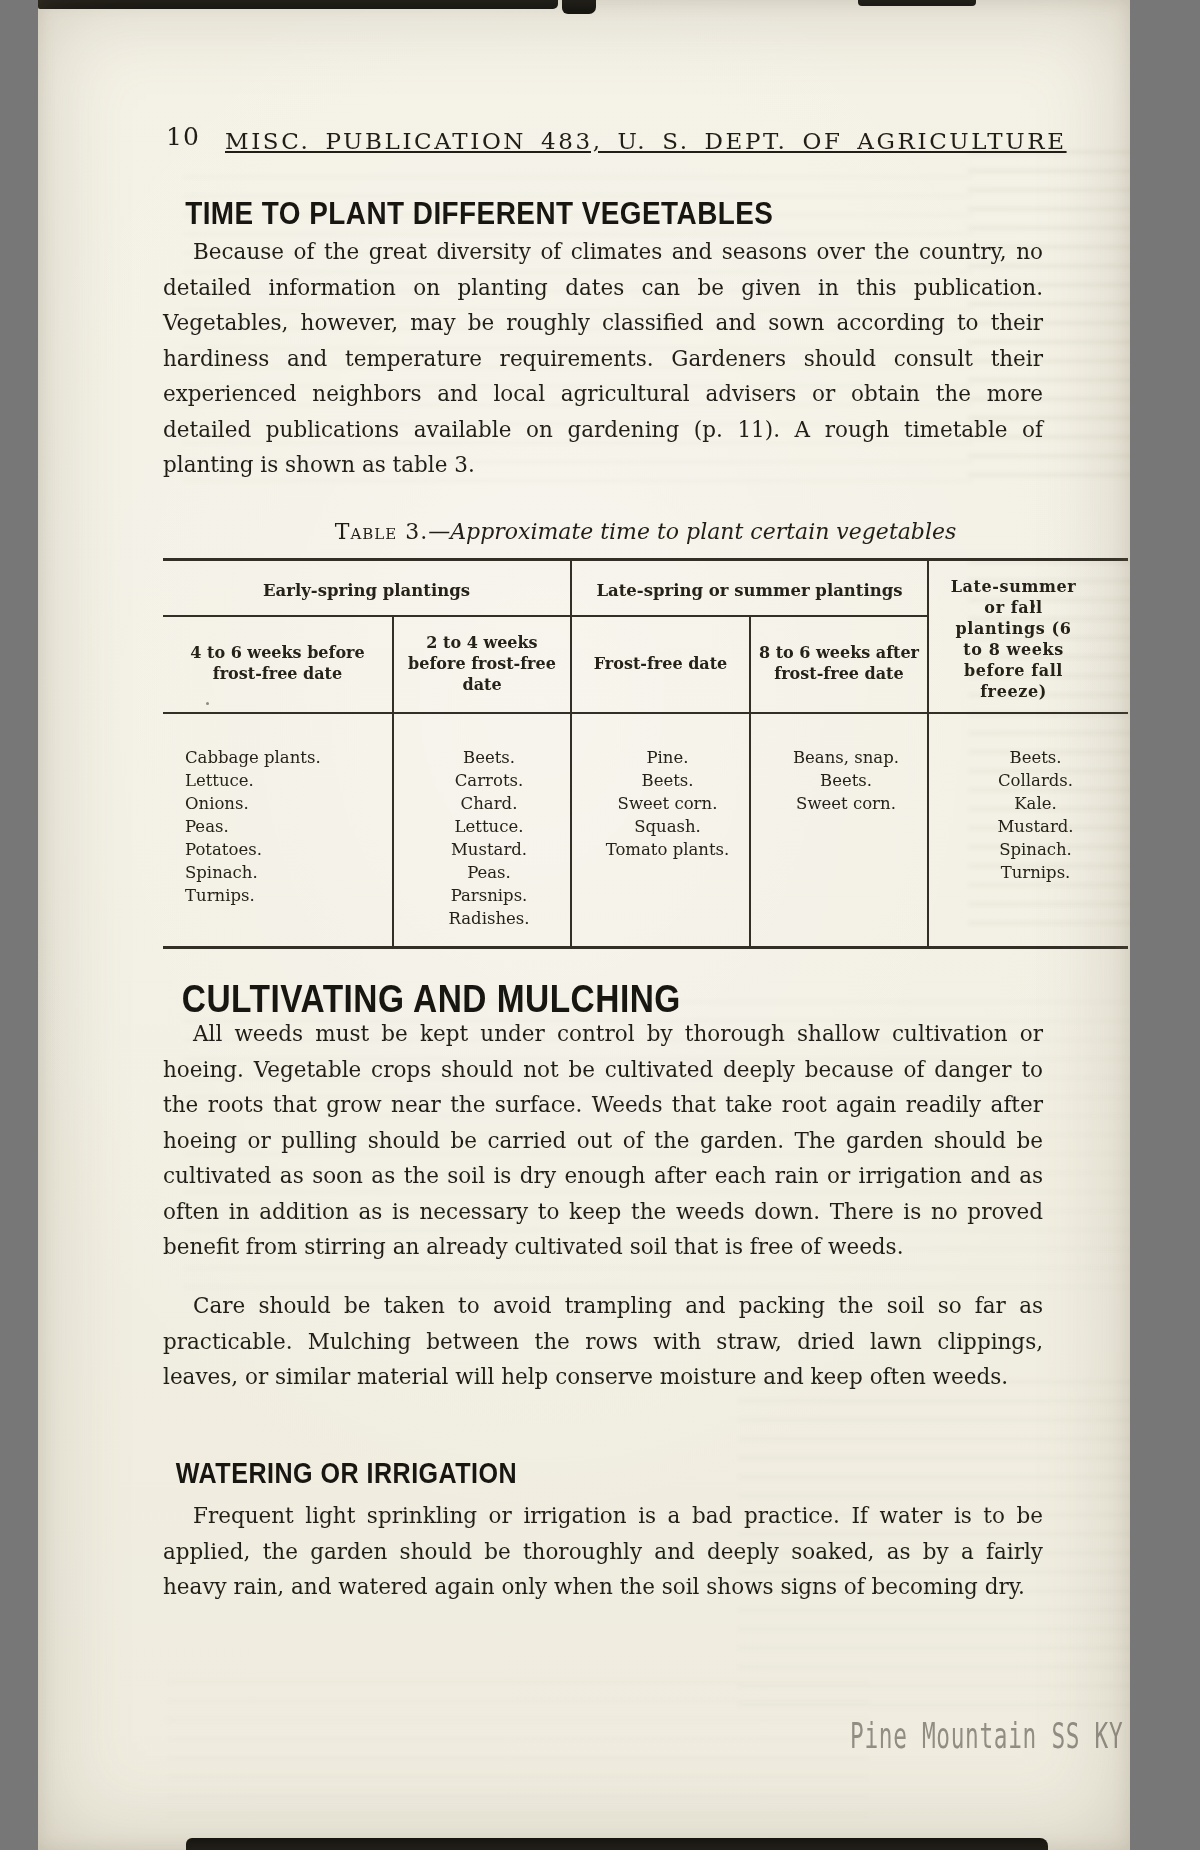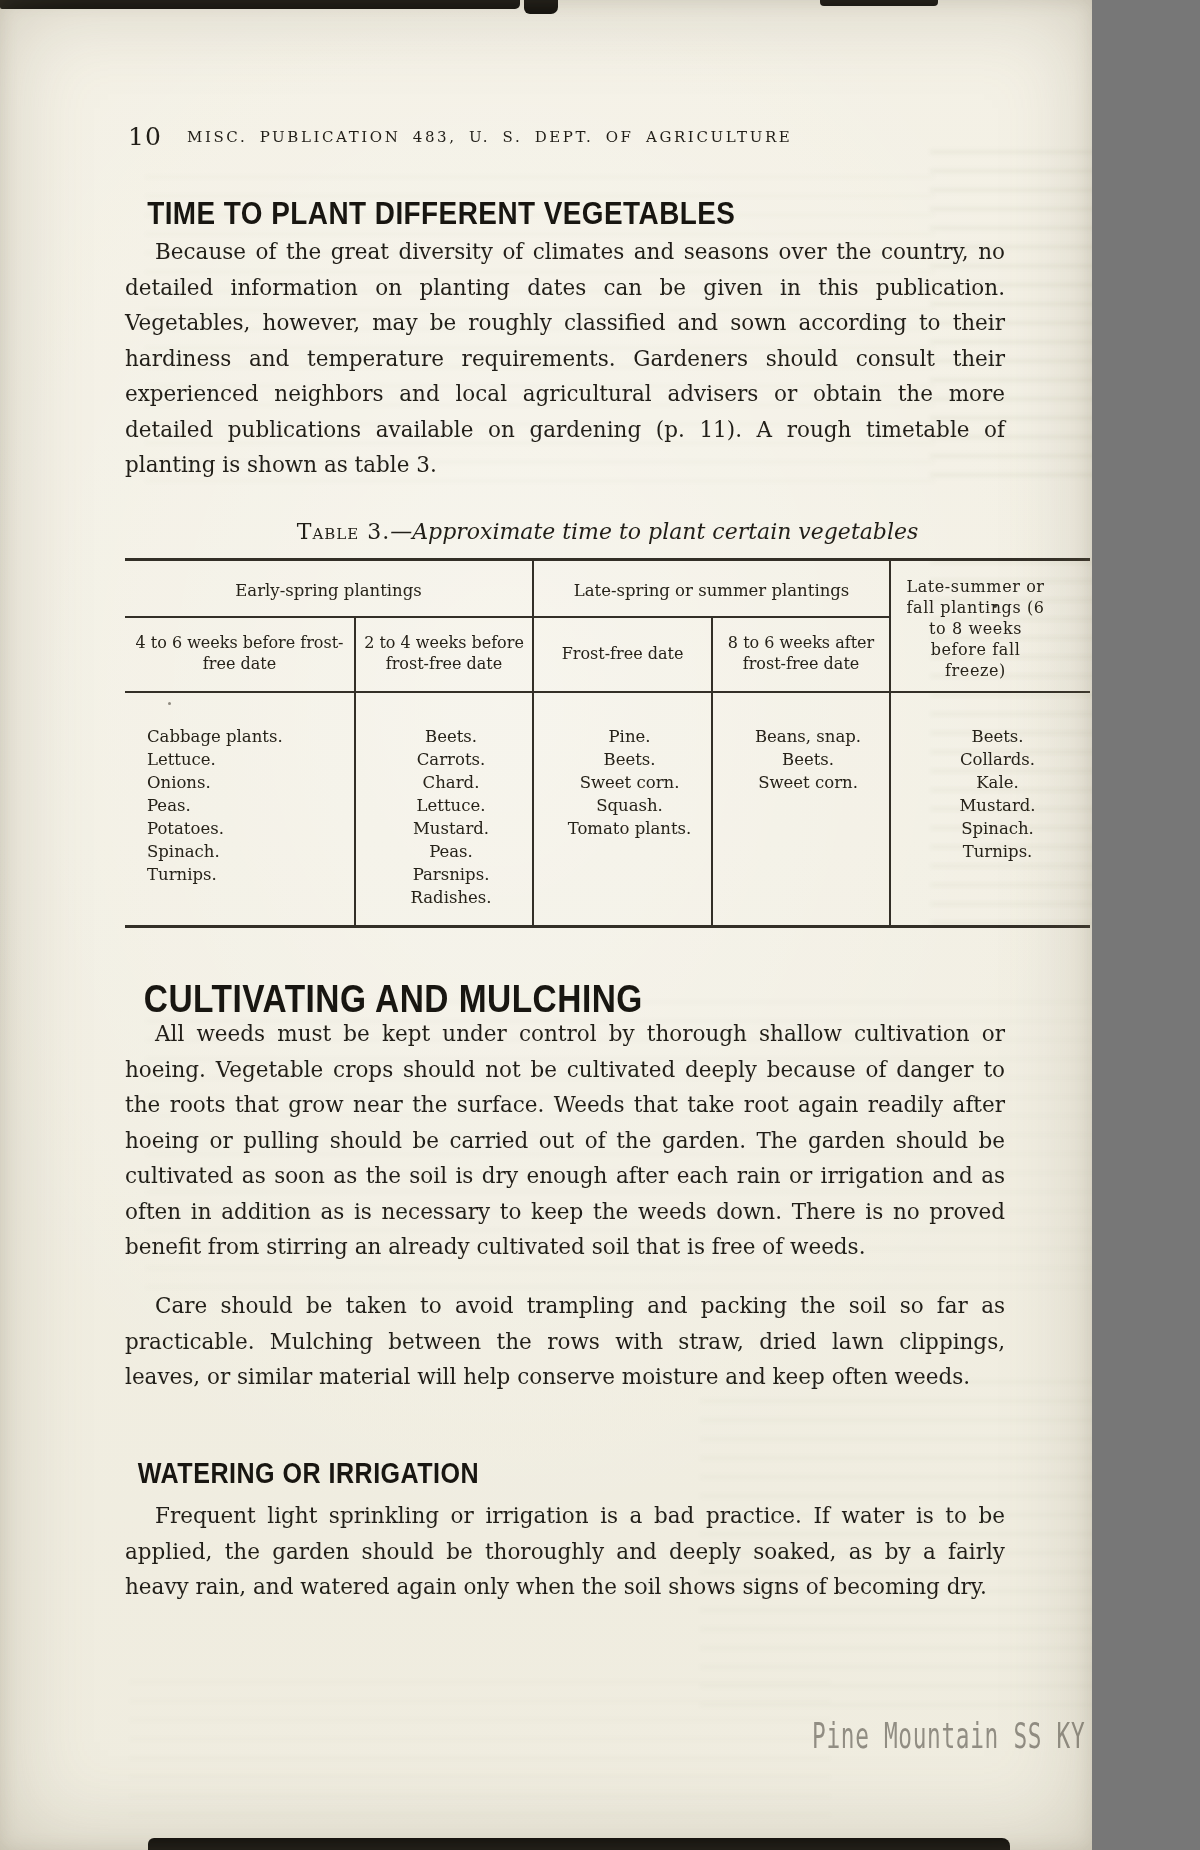--- a/index.html
+++ b/index.html
@@ -7,20 +7,21 @@
     --rule:#332f27; --watermark:#8a867c; --ghost:#74835f;
   }
   html,body{margin:0;padding:0;background:#777;}
   .page{
     position:relative; width:1092px; height:1850px; overflow:hidden;
     background:
       radial-gradient(ellipse 900px 1200px at 46% 38%, rgba(255,255,255,0.35), rgba(255,255,255,0) 70%),
       linear-gradient(180deg,#f4f1e6 0%,var(--paper) 45%,#efecdf 100%);
     font-family:"DejaVu Serif","Liberation Serif",serif;
     color:var(--ink);
+    margin-left:38px;
   }
   .page::after{ 
     content:""; position:absolute; inset:0; pointer-events:none;
     box-shadow:inset 0 0 90px rgba(118,108,82,0.28), inset 0 0 18px rgba(118,108,82,0.18);
   }
   
   .artifact{position:absolute; background:#0d0c0a;}
   .bar-top-left{left:0;top:0;width:520px;height:9px;border-radius:0 0 5px 2px;}
   .blob-top{left:524px;top:0;width:34px;height:14px;border-radius:0 0 7px 6px;}
   .bar-top-right{left:820px;top:0;width:118px;height:6px;border-radius:0 0 4px 4px;}
@@ -39,21 +40,21 @@
   .ghost{position:absolute; pointer-events:none; filter:blur(2px);
     background:repeating-linear-gradient(180deg, rgba(116,131,95,0.14) 0 4px, rgba(116,131,95,0) 4px 19px);}
   .ghost1{left:930px;top:150px;width:230px;height:330px;opacity:.55;}
   .ghost2{left:930px;top:560px;width:230px;height:370px;opacity:.45;}
   .ghost3{left:145px;top:175px;width:790px;height:320px;opacity:.18;}
   .ghost4{left:145px;top:1000px;width:1010px;height:300px;opacity:.16;}
   .ghost5{left:700px;top:1380px;width:460px;height:330px;opacity:.28;}
   .ghost6{left:130px;top:1680px;width:700px;height:140px;opacity:.2;}
   
   .page-number{position:absolute;left:128px;top:122px;font-size:25px;letter-spacing:1px;}
-  .running-title{position:absolute;left:187px;top:128px;font-size:15px;letter-spacing:2.6px;word-spacing:5px;}
+  .running-title{position:absolute;left:187px;top:128px;font-size:23px;letter-spacing:2.6px;word-spacing:5px;text-decoration:underline;}
   
   .gothic{
     position:absolute;left:125px;width:865px;text-align:left;
     font-family:"Liberation Sans","DejaVu Sans",sans-serif;font-weight:700;color:#181611;
   }
   .gothic > span{display:inline-block;transform:scale(0.93,1.06);letter-spacing:0.5px;}
   .h-title{top:176px;font-size:30px;}
   .h-cultivating{top:948px;font-size:36px;}
   .h-watering{top:1436px;font-size:27px;}
   
@@ -67,21 +68,21 @@
   .p-water{top:1498px;}
   
   .table-caption{position:absolute;left:125px;top:519px;width:965px;text-align:center;font-size:22px;}
   .caption-label{font-variant:small-caps;letter-spacing:1px;}
   .caption-title{font-style:italic;}
   table.veg{
     position:absolute;left:125px;top:558px;width:965px;table-layout:fixed;
     border-collapse:collapse;border-top:3px solid var(--rule);border-bottom:3px solid var(--rule);
     font-size:16.5px;color:#262219;
   }
-  .veg th{font-weight:400;}
+  .veg th{font-weight:700;}
   .th-group{padding:17px 6px 13px;text-align:center;border-bottom:2px solid var(--rule);font-size:16.5px;}
   .th-sub{padding:10px 6px 13px;text-align:center;vertical-align:middle;line-height:21px;
           border-bottom:2px solid var(--rule);font-size:16px;}
   .th-col5{padding:15px 44px 10px 14px;text-align:left;vertical-align:top;line-height:21px;
            border-bottom:2px solid var(--rule);font-size:16px;letter-spacing:0.6px;}
   .vline{border-left:2px solid var(--rule);text-align:center;}
   .td-body{vertical-align:top;padding:32px 8px 16px 22px;}
   .cell-line{line-height:23px;white-space:nowrap;}
   
   .watermark{

